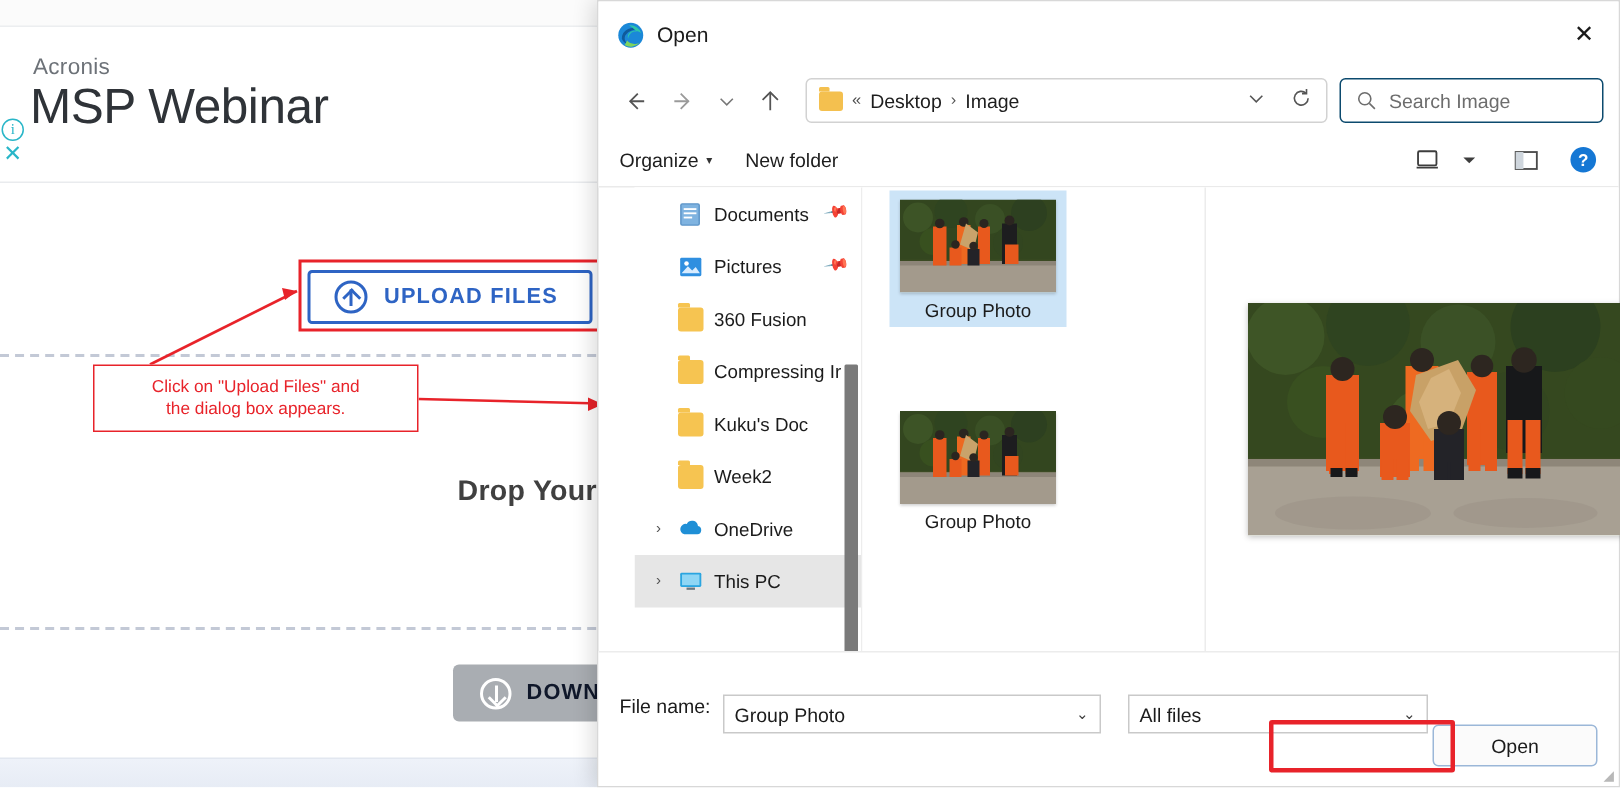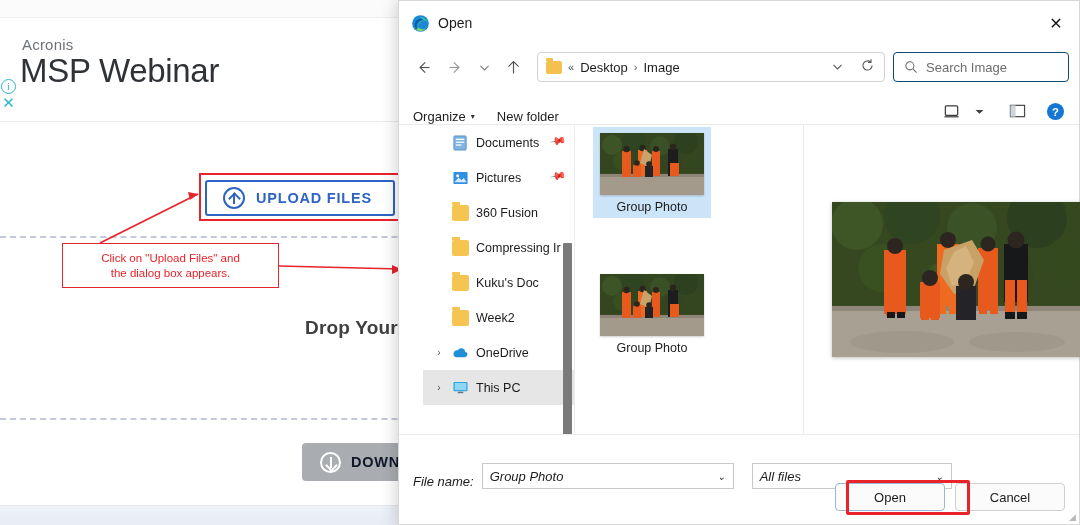--- a/index.html
+++ b/index.html
@@ -171,21 +171,21 @@
   .addr-drop { width:22px; text-align:center; color:#3d3d3d; font-size:10px; }
   .addr-refresh { width:26px; text-align:center; color:#3d3d3d; font-size:14px; }
   .search-box {
     width:176px; height:30px; flex:0 0 auto;
     border:1px solid #0c4a6e; border-radius:4px; background:#fff;
     display:flex; align-items:center; padding-left:10px; gap:8px;
   }
   .search-ph { font-size:13px; color:#6d6d6d; }
 
   .dlg-toolbar {
-    height:36px; flex:0 0 auto; display:flex; align-items:flex-end;
+    height:36px; flex:0 0 auto; display:flex; align-items:center;
     padding:0 10px 0 14px; border-bottom:1px solid #eaeaea; background:#fff;
   }
   .tb-item {
     font-size:13px; color:#1d1d1d; margin-right:22px; display:flex; align-items:center; gap:5px;
   }
   .tb-caret { font-size:8px; color:#333; }
   .tb-spacer { flex:1 1 auto; }
   .tb-icon { width:28px; height:26px; display:flex; align-items:center; justify-content:center; }
 
   .dlg-body { flex:1 1 auto; display:flex; min-height:0; background:#fff;margin-left:24px; }
@@ -237,21 +237,21 @@
   }
 
   
   .photo { width:100%; height:100%; display:block; }
 
   
   .dlg-footer {
     flex:0 0 auto; height:90px; background:#fff; border-top:1px solid #ececec;
     position:relative; padding:0 14px;
   }
-  .fn-row { position:absolute; left:0; top:12px; width:100%; display:flex; align-items:flex-end; padding:16px 14px;font-style:italic; }
+  .fn-row { position:absolute; left:0; top:12px; width:100%; display:flex; align-items:flex-start; padding:16px 14px; }
   .fn-label { font-size:13px; color:#1b1b1b; margin-right:8px; white-space:nowrap; }
   .fn-input {
     width:252px; height:26px; border:1px solid #c9c9c9; background:#fff;
     display:flex; align-items:center; padding:0 4px 0 7px;
   }
   .fn-input .val { font-size:13px; color:#1b1b1b; flex:1 1 auto; }
   .fn-caret { font-size:10px; color:#3a3a3a; padding-right:3px; }
   .filter-sel {
     width:200px; height:26px; border:1px solid #c9c9c9; background:#fff; margin-left:18px;
     display:flex; align-items:center; padding:0 4px 0 7px;
@@ -639,21 +639,20 @@
           <span class="fn-caret">⌄</span>
         </div>
         <div class="filter-sel">
           <span class="val">All files</span>
           <span class="fn-caret">⌄</span>
         </div>
       </div>
 
       <div class="btn-row">
         <div class="dlg-btn primary">Open</div>
-        <div class="dlg-btn">Cancel</div>
       </div>
       <div class="resize-grip">◢</div>
     </div>
 
   </div>
 
 
   <div class="anno-box-open"></div>
 
 </div>

